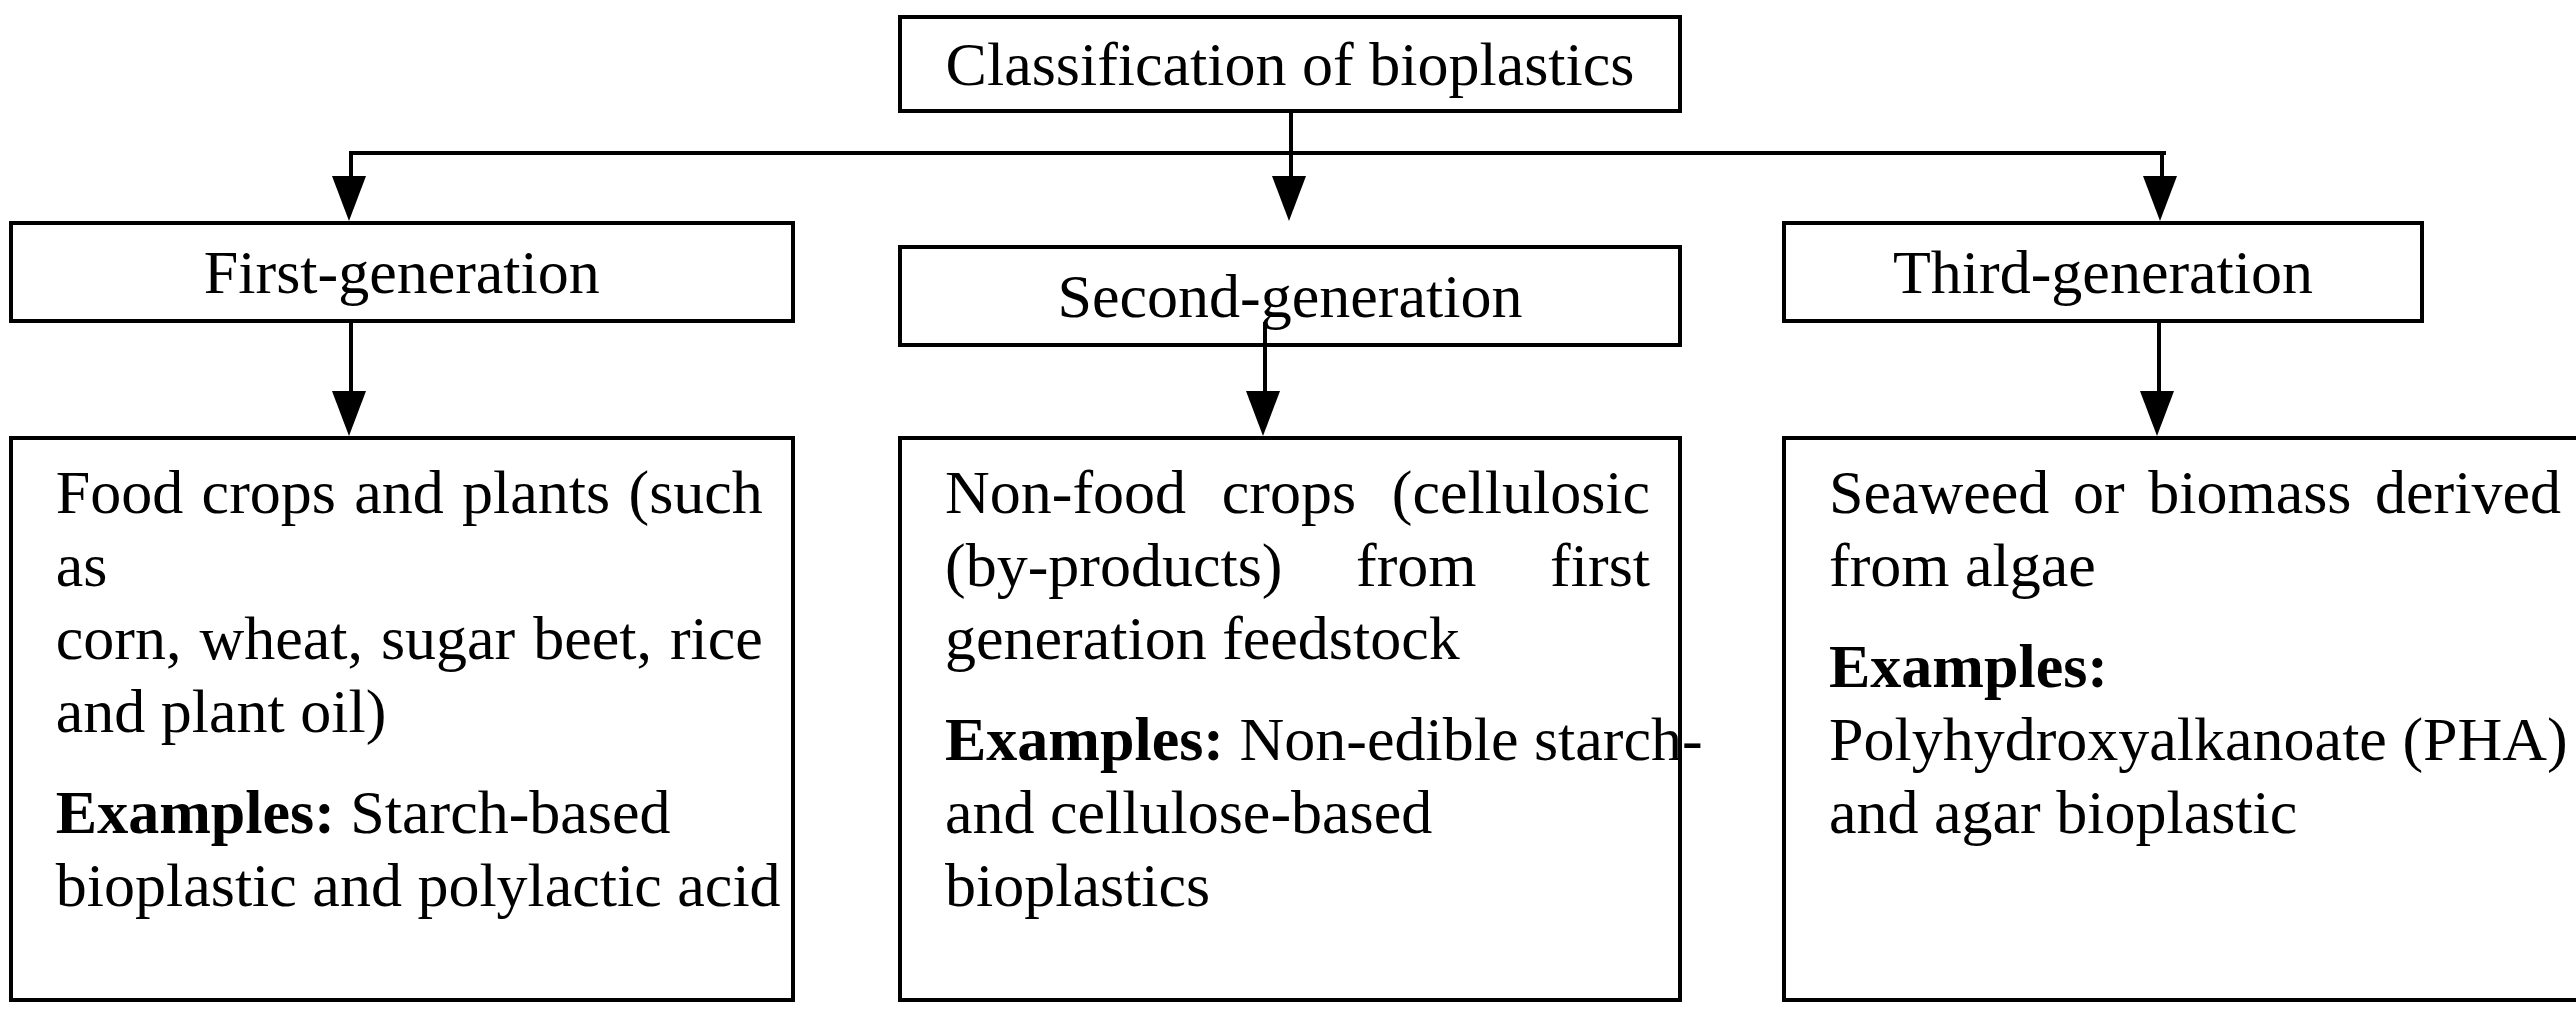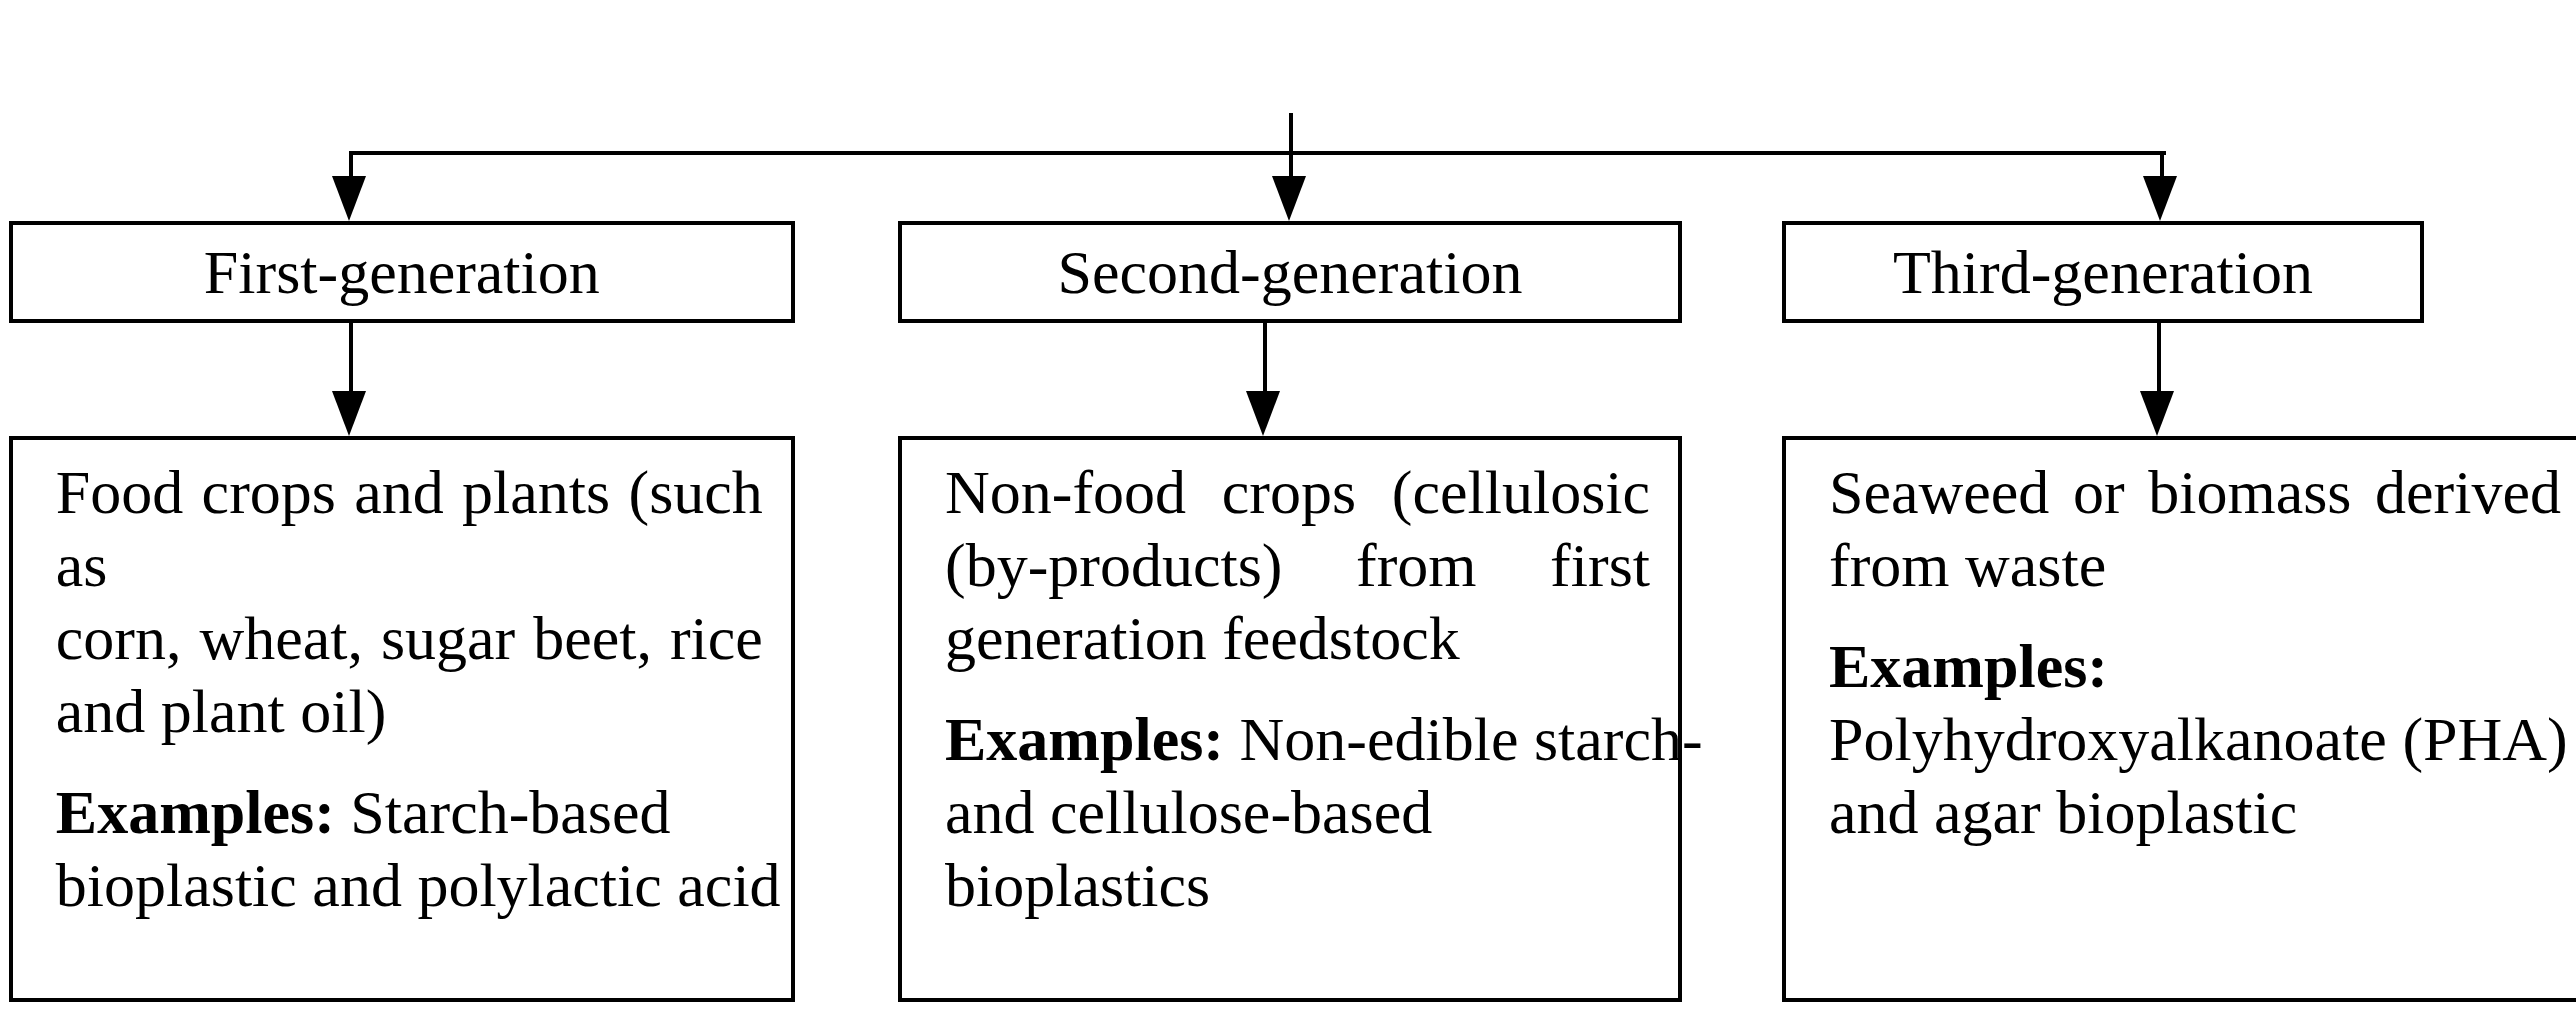--- a/index.html
+++ b/index.html
@@ -20,21 +20,21 @@
   .center-box {
     display: flex;
     align-items: center;
     justify-content: center;
     font-size: 62px;
     white-space: nowrap;
   }
   .title-box   { left: 898px; top: 15px;  width: 784px; height: 98px; }
   .gen-box     { top: 221px; height: 102px; }
   .gen-box-0   { left: 8.8px;   width: 786px; }
-  .gen-box-1   { left: 898px; width: 784px; }
+  .gen-box-1   { left: 898px; width: 784px; margin-top: 24px; }
   .gen-box-2   { left: 1782px; width: 642px; }
   .detail-box  { top: 436px; height: 566px; padding: 16.3px 28px 0 31px; font-size: 62px; }
   .detail-box-0 { left: 8.8px;   width: 786px; }
   .detail-box-1 { left: 898px; width: 784px; }
   .detail-box-2 { left: 1782px; width: 811px; }
   .line { line-height: 73px; text-align: left; white-space: nowrap; margin-left: 12px; }
   .line.stretch {
     white-space: normal;
     text-align: justify;
     text-align-last: justify;
@@ -50,20 +50,23 @@
     border-left: 17px solid transparent;
     border-right: 17px solid transparent;
     border-top: 45px solid #000000;
   }
 </style>
 </head>
 <body>
 
 <div id="canvas">
 
+  <div class="box title-box center-box">
+    <span>Classification of bioplastics</span>
+  </div>
 
   <div class="vline" style="left:1289px; top:113px; height:63px;"></div>
   <div class="hline" style="left:350px; top:151px; width:1816px;"></div>
   <div class="vline" style="left:349px; top:151px; height:25px;"></div>
   <div class="vline" style="left:2160px; top:151px; height:25px;"></div>
   <div class="arrowhead" style="left:332px; top:176px;"></div>
   <div class="arrowhead" style="left:1272px; top:176px;"></div>
   <div class="arrowhead" style="left:2143px; top:176px;"></div>
 
   <div class="box gen-box gen-box-0 center-box">
@@ -104,21 +107,21 @@
     <div class="para-examples">
       <div class="line"><b>Examples:</b><span> Non-edible starch-</span></div>
       <div class="line">and cellulose-based</div>
       <div class="line">bioplastics</div>
     </div>
   </div>
 
   <div class="box detail-box detail-box-2">
     <div class="para-body">
       <div class="line stretch">Seaweed or biomass derived</div>
-      <div class="line">from waste</div>
+      <div class="line">from algae</div>
     </div>
     <div class="para-examples">
       <div class="line"><b>Examples:</b><span></span></div>
       <div class="line">Polyhydroxyalkanoate (PHA)</div>
       <div class="line">and agar bioplastic</div>
     </div>
   </div>
 
 </div>
 

